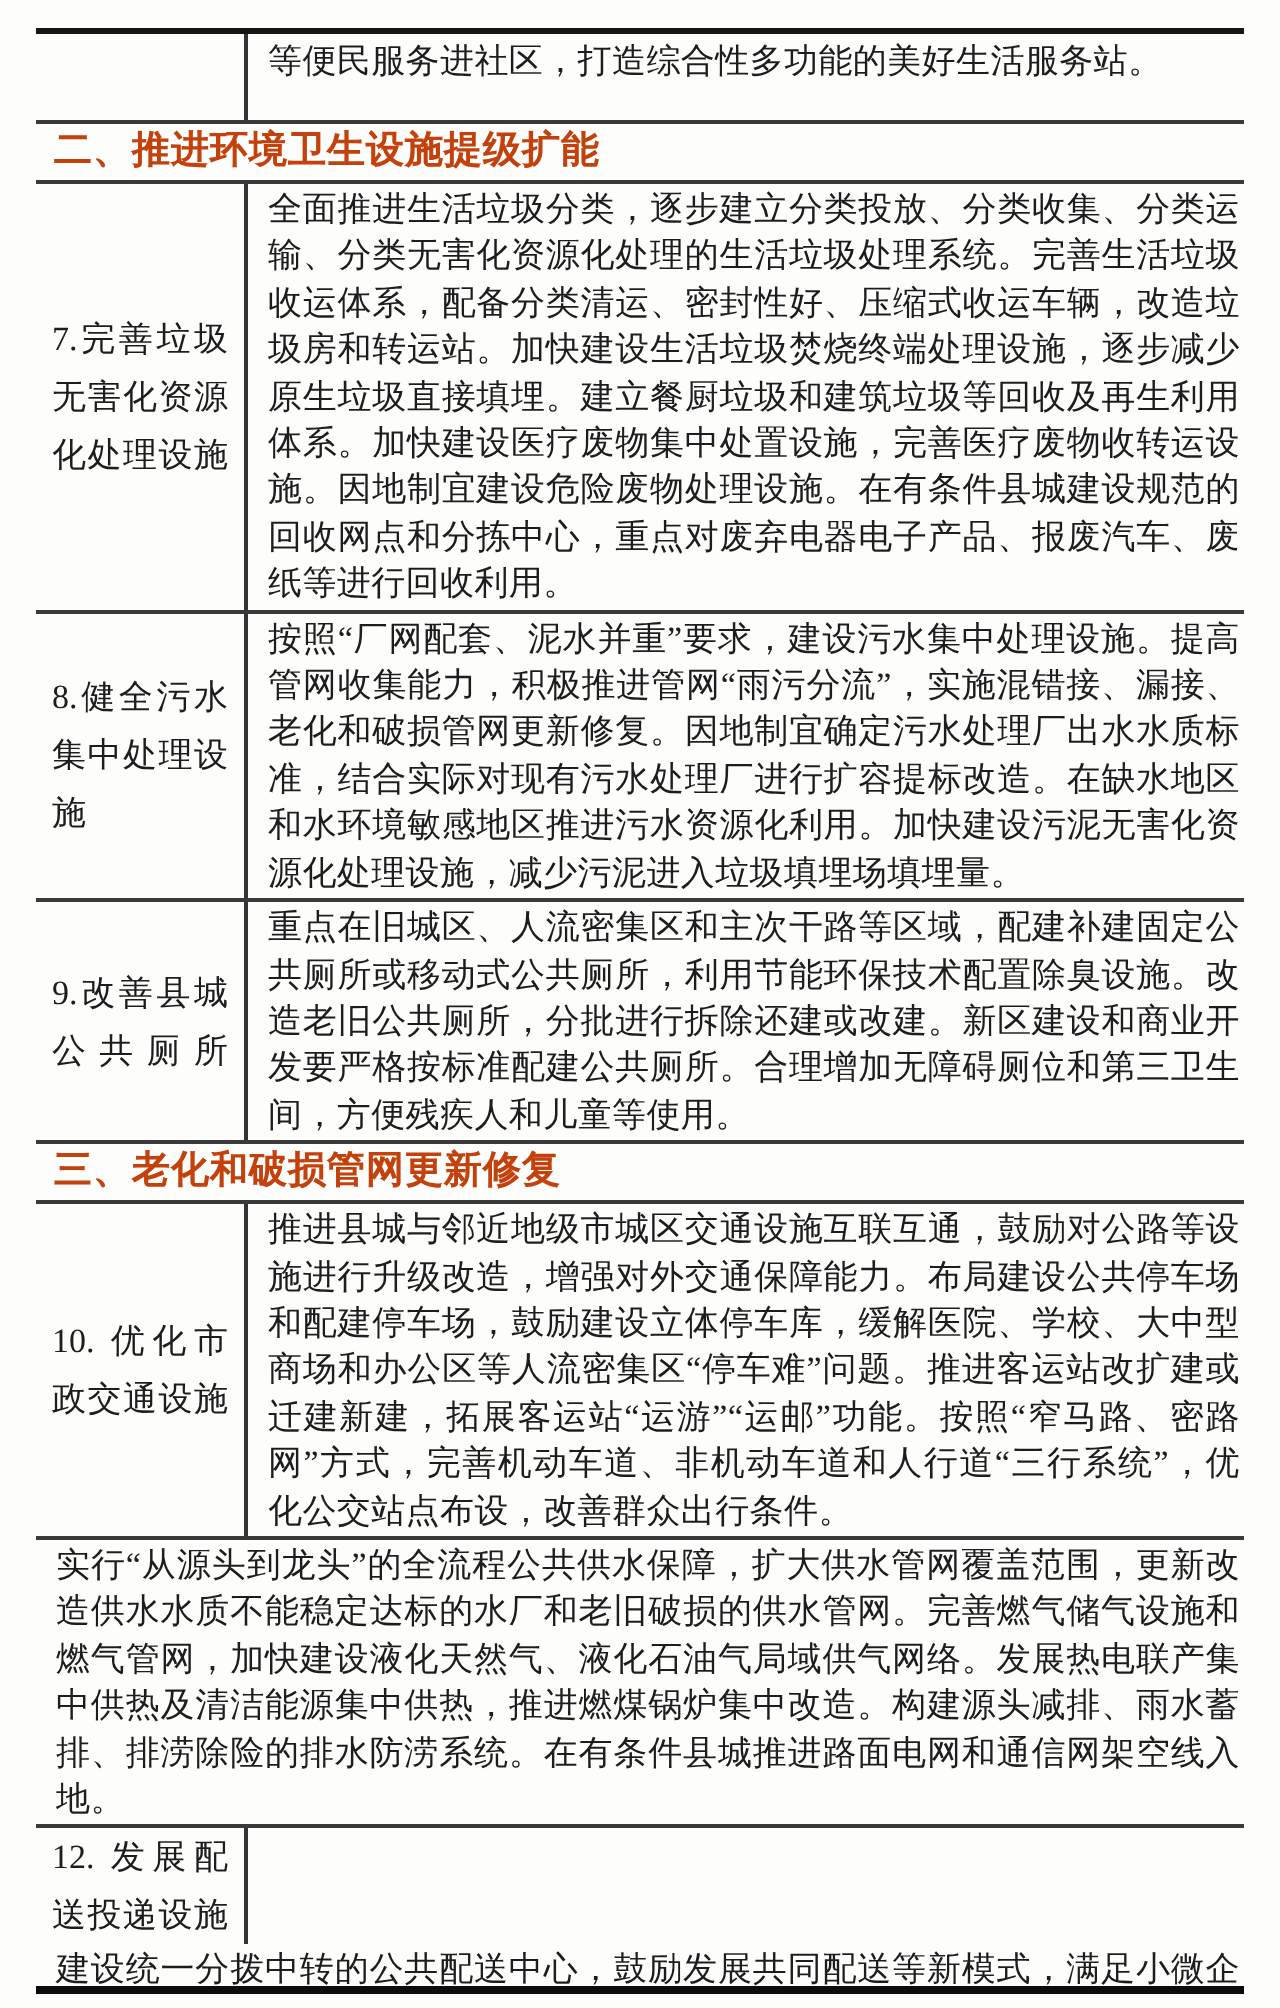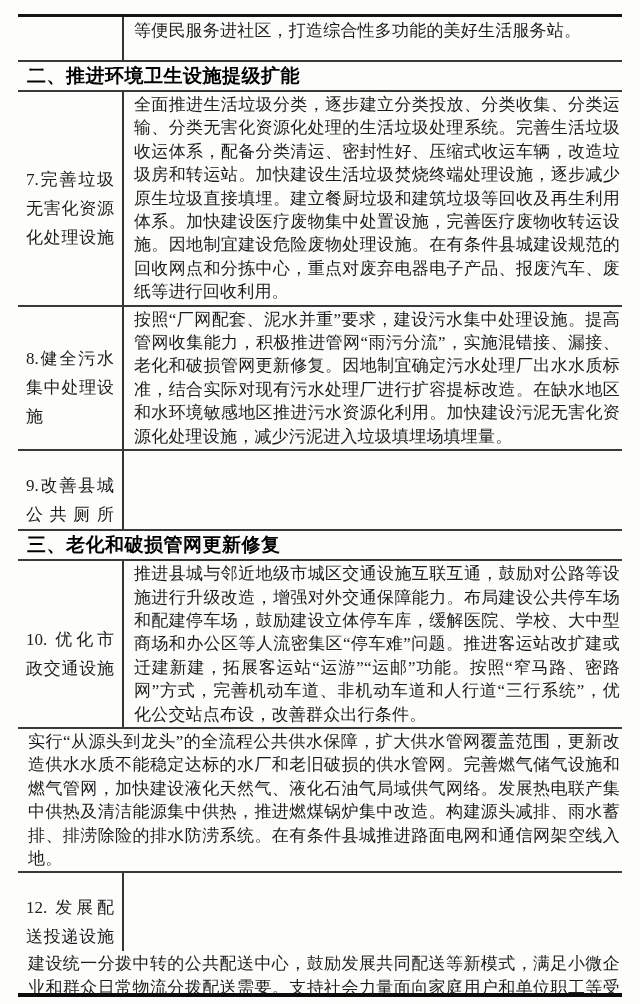--- a/index.html
+++ b/index.html
@@ -36,21 +36,20 @@
     display: flex;
     align-items: center;
     justify-content: center;
     font-size: 17px;
     line-height: 29px;
   }
   .cell-label .label-inner {
     width: 88px;
     text-align: justify;
     text-align-last: justify;
-    margin-top: 20px;
   }
   .cell-text {
     flex: 1;
     padding: 1px 2px 1px 10px;
     font-size: 17px;
     line-height: 23.4px;
     text-align: justify;
     text-justify: inter-ideograph;
     letter-spacing: 0.2px;
   }
@@ -61,21 +60,21 @@
     padding-bottom: 16px;
   }
   .section-header {
     font-family: "Liberation Sans", "DejaVu Sans", sans-serif;
     font-weight: bold;
     font-size: 19px;
     line-height: 28px;
     height: 30px;
     padding-left: 9px;
     border-bottom: 2px solid #3a3a3a;
-    color: #000000;
+    color: #c2410c;
     letter-spacing: 0.5px;
   }
 </style>
 </head>
 <body>
 
 <div class="page">
   <div class="policy-table">
 
     <div class="t-row continued">
@@ -96,20 +95,21 @@
       <div class="cell-label">
         <span class="label-inner">8.健全污水集中处理设施</span>
       </div>
       <div class="cell-text">按照“厂网配套、泥水并重”要求，建设污水集中处理设施。提高管网收集能力，积极推进管网“雨污分流”，实施混错接、漏接、老化和破损管网更新修复。因地制宜确定污水处理厂出水水质标准，结合实际对现有污水处理厂进行扩容提标改造。在缺水地区和水环境敏感地区推进污水资源化利用。加快建设污泥无害化资源化处理设施，减少污泥进入垃圾填埋场填埋量。</div>
     </div>
 
     <div class="t-row">
       <div class="cell-label">
         <span class="label-inner">9.改善县城公共厕所</span>
       </div>
+      <div class="cell-text">重点在旧城区、人流密集区和主次干路等区域，配建补建固定公共厕所或移动式公共厕所，利用节能环保技术配置除臭设施。改造老旧公共厕所，分批进行拆除还建或改建。新区建设和商业开发要严格按标准配建公共厕所。合理增加无障碍厕位和第三卫生间，方便残疾人和儿童等使用。</div>
     </div>
 
     <div class="section-header">三、老化和破损管网更新修复</div>
 
     <div class="t-row">
       <div class="cell-label">
         <span class="label-inner">10. 优化市政交通设施</span>
       </div>
       <div class="cell-text">推进县城与邻近地级市城区交通设施互联互通，鼓励对公路等设施进行升级改造，增强对外交通保障能力。布局建设公共停车场和配建停车场，鼓励建设立体停车库，缓解医院、学校、大中型商场和办公区等人流密集区“停车难”问题。推进客运站改扩建或迁建新建，拓展客运站“运游”“运邮”功能。按照“窄马路、密路网”方式，完善机动车道、非机动车道和人行道“三行系统”，优化公交站点布设，改善群众出行条件。</div>
     </div>

